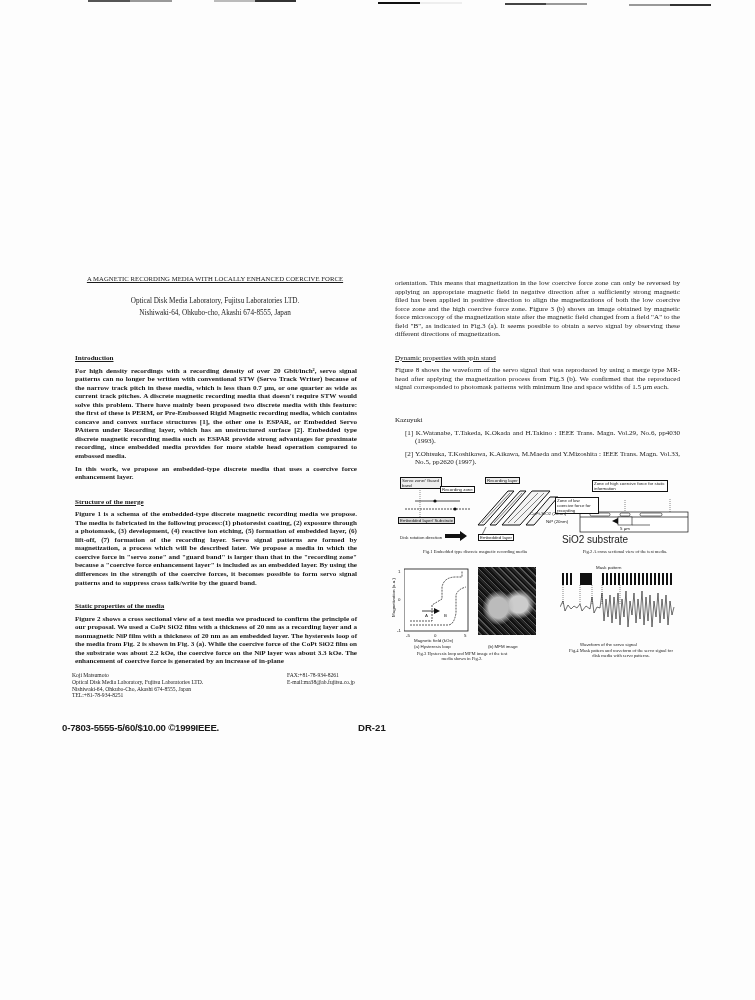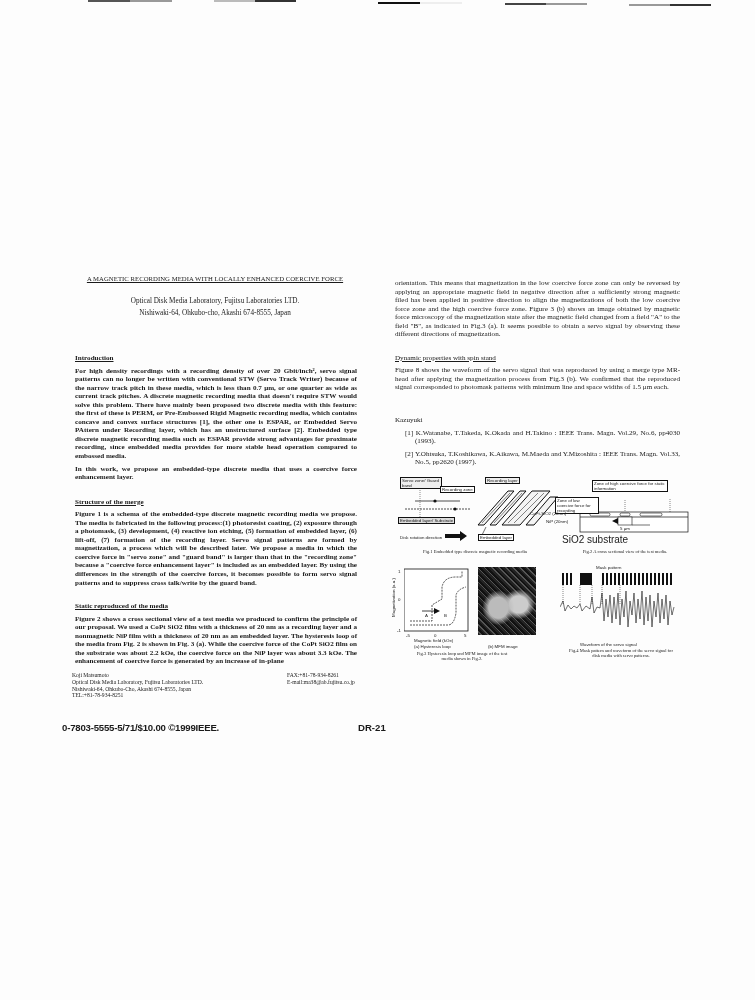--- a/index.html
+++ b/index.html
@@ -42,21 +42,21 @@
 </div>
 
 <div class="col" style="left:71px;top:350px;width:290px;font-weight:bold;">
   <p class="sec-head">Introduction</p>
   <p>For high density recordings with a recording density of over 20 Gbit/inch², servo signal patterns can no longer be written with conventional STW (Servo Track Writer) because of the narrow track pitch in these media, which is less than 0.7 μm, or one quarter as wide as current track pitches. A discrete magnetic recording media that doesn't require STW would solve this problem. There have mainly been proposed two discrete media with this feature: the first of these is PERM, or Pre-Embossed Rigid Magnetic recording media, which contains concave and convex surface structures [1], the other one is ESPAR, or Embedded Servo PAttern under Recording layer, which has an unstructured surface [2]. Embedded type discrete magnetic recording media such as ESPAR provide strong advantages for proximate recording, since embedded media provides for more stable head operation compared to embossed media.</p>
   <p>In this work, we propose an embedded-type discrete media that uses a coercive force enhancement layer.</p>
   <p style="height:8px"></p>
   <p class="sec-head">Structure of the merge</p>
   <p>Figure 1 is a schema of the embedded-type discrete magnetic recording media we propose. The media is fabricated in the following process:(1) photoresist coating, (2) exposure through a photomask, (3) development, (4) reactive ion etching, (5) formation of embedded layer, (6) lift-off, (7) formation of the recording layer. Servo signal patterns are formed by magnetization, a process which will be described later. We propose a media in which the coercive force in "servo zone" and "guard band" is larger than that in the "recording zone" because a "coercive force enhancement layer" is included as an embedded layer. By using the differences in the strength of the coercive forces, it becomes possible to form servo signal patterns and to suppress cross talk/write by the guard band.</p>
   <p style="height:7px"></p>
-  <p class="sec-head">Static reproduced of the media</p>
+  <p class="sec-head">Static properties of the media</p>
   <p>Figure 2 shows a cross sectional view of a test media we produced to confirm the principle of our proposal. We used a CoPt SiO2 film with a thickness of 20 nm as a recording layer and a nonmagnetic NiP film with a thickness of 20 nm as an embedded layer. The hysteresis loop of the media from Fig. 2 is shown in Fig. 3 (a). While the coercive force of the CoPt SiO2 film on the substrate was about 2.2 kOe, the coercive force on the NiP layer was about 3.3 kOe. The enhancement of coercive force is generated by an increase of in-plane</p>
 </div>
 
 <div class="col" style="left:391px;top:275px;width:293px;">
   <p>orientation. This means that magnetization in the low coercive force zone can only be reversed by applying an appropriate magnetic field in negative direction after a sufficiently strong magnetic filed has been applied in positive direction to align the magnetizations of both the low coercive force zone and the high coercive force zone. Figure 3 (b) shows an image obtained by magnetic force microscopy of the magnetization state after the magnetic field changed from a field "A" to the field "B", as indicated in Fig.3 (a). It seems possible to obtain a servo signal by observing these different directions of magnetization.</p>
   <p style="height:7px"></p>
   <p class="sec-head">Dynamic properties with spin stand</p>
   <p>Figure 8 shows the waveform of the servo signal that was reproduced by using a merge type MR-head after applying the magnetization process from Fig.3 (b). We confirmed that the reproduced signal corresponded to photomask patterns with minimum line and space widths of 1.5 μm each.</p>
   <p style="height:16px"></p>
   <p>Kazuyuki</p>
@@ -187,14 +187,14 @@
 <div class="footer-left">
   <div>Koji Matsumoto</div>
   <div>Optical Disk Media Laboratory,  Fujitsu Laboratories LTD.</div>
   <div>Nishiwaki-64, Ohkubo-Cho, Akashi    674-8555, Japan</div>
   <div>TEL:+81-78-934-8251</div>
 </div>
 <div class="footer-right">
   <div>FAX:+81-78-934-8261</div>
   <div>E-mail:ma38@ab.fujitsu.co.jp</div>
 </div>
-<div class="copyright">0-7803-5555-5/71/$10.00 ©1999IEEE.</div>
+<div class="copyright">0-7803-5555-5/60/$10.00 ©1999IEEE.</div>
 <div class="pageid">DR-21</div>
 
 </body></html>

